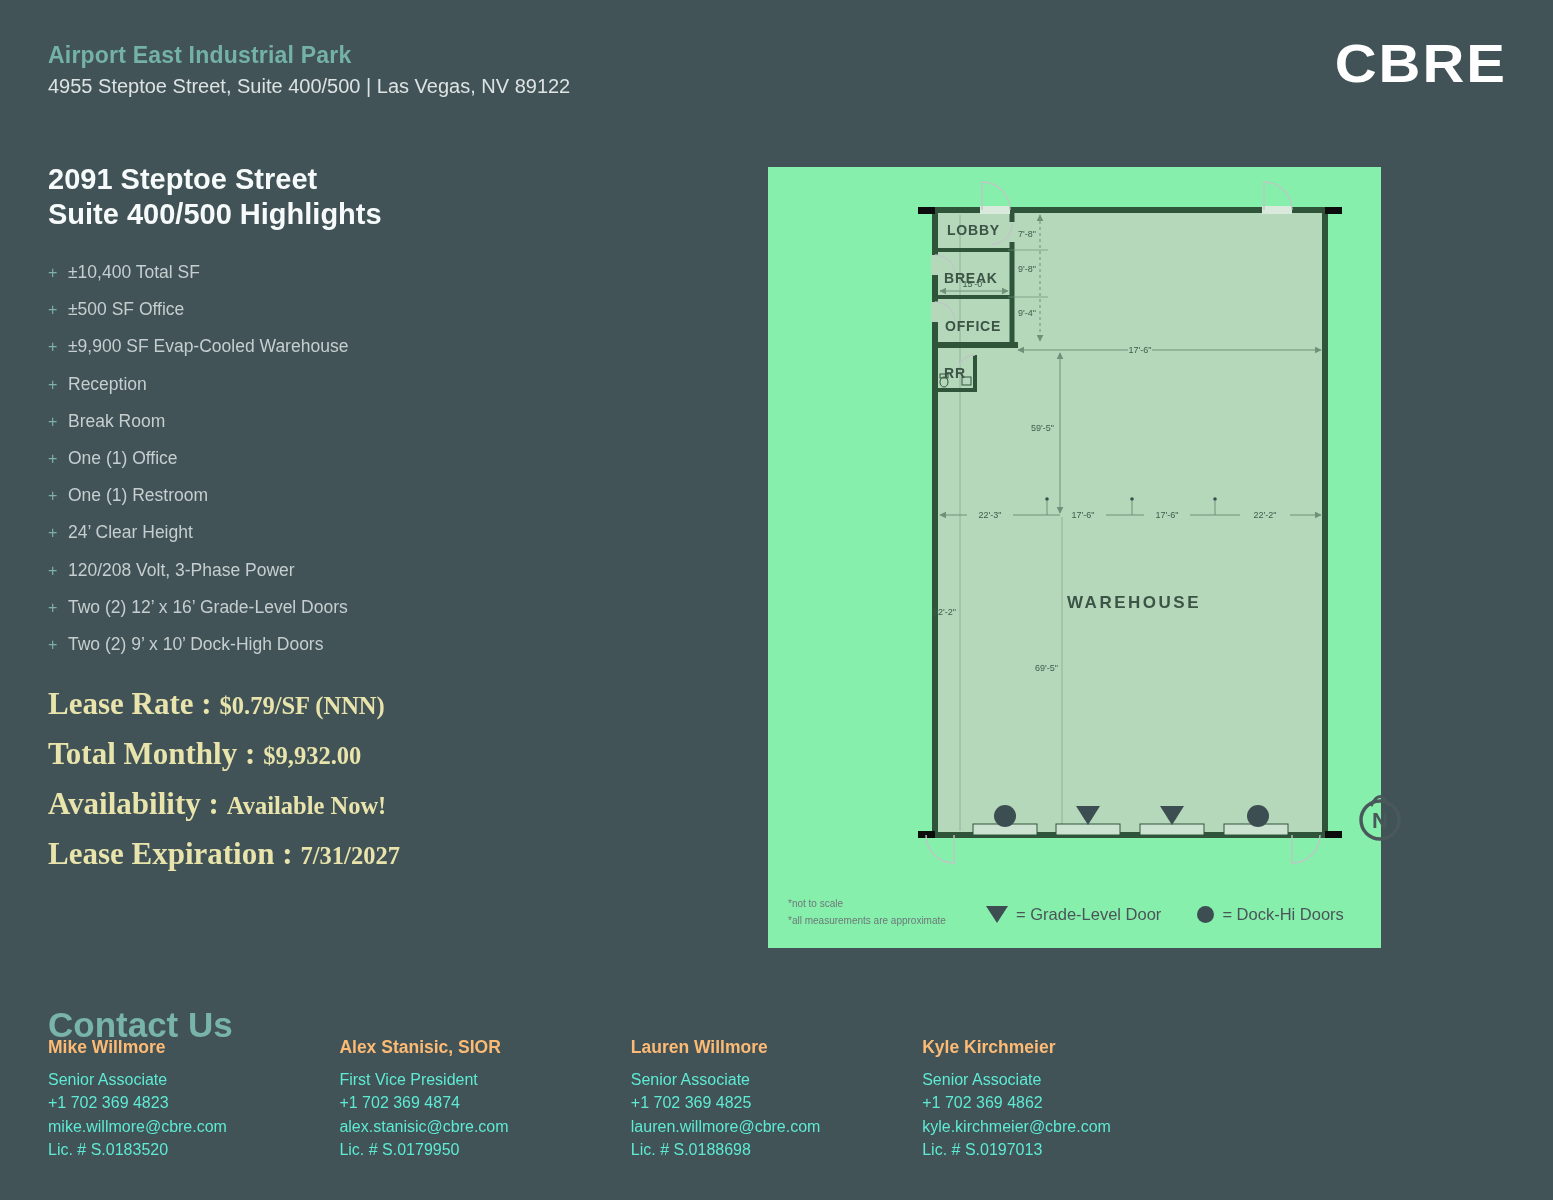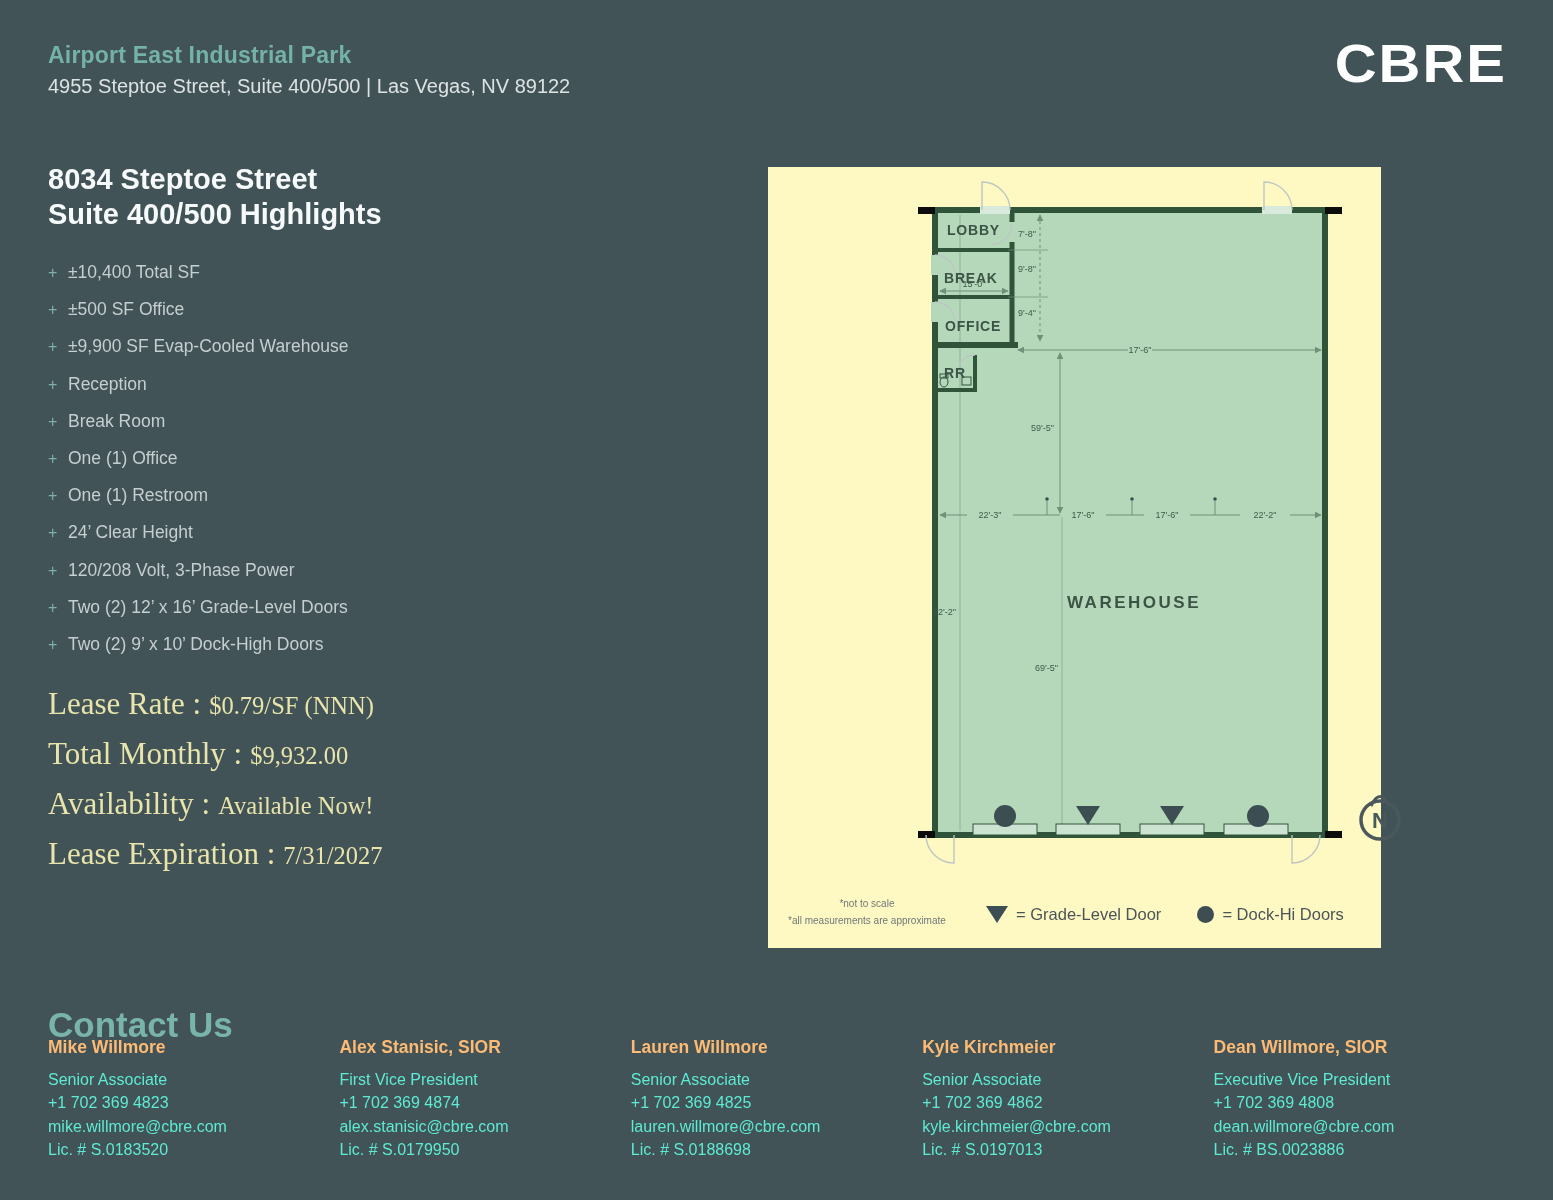--- a/index.html
+++ b/index.html
@@ -12,32 +12,32 @@
   .logo{right:46px;top:32px;font-size:58px;font-weight:bold;color:#ffffff;letter-spacing:2px;transform:scaleY(.92);transform-origin:top right;}
 
   
   .hl-title{left:48px;top:162px;font-size:29px;font-weight:bold;color:#f7fafa;line-height:35px;}
   .bullets{left:48px;top:262px;width:620px;}
   .bullet{display:flex;align-items:baseline;height:37.2px;font-size:17.5px;color:#c6ced0;}
   .bullet .plus{color:#7fb0a7;width:20px;font-size:16px;flex:0 0 20px;}
 
   
   .lease{left:48px;top:686px;}
-  .lease-line{height:50px;color:#e8e4ab;font-family:"Liberation Serif",serif;font-weight:normal;white-space:nowrap;}
+  .lease-line{height:50px;color:#e8e4ab;font-family:"Liberation Serif",serif;font-weight:bold;white-space:nowrap;}
   .lease-line .lbl{font-size:31px;}
   .lease-line .val{font-size:24.5px;margin-left:8px;}
 
   
   .contact-title{left:48px;top:1005px;font-size:35px;font-weight:bold;color:#79b4ab;}
   .contacts{left:48px;top:1036px;width:1457px;display:grid;grid-template-columns:repeat(5,1fr);}
   .person .name{font-size:17.5px;font-weight:bold;color:#fdba74;margin-bottom:8px;}
   .person div{font-size:16px;color:#5eead4;line-height:23.5px;}
 
   
-  .panel{left:768px;top:167px;width:613px;height:781px;background:#fef9c3;text-align:center;}
+  .panel{left:768px;top:167px;width:613px;height:781px;background:#86efac;}
   .panel svg{position:absolute;left:0;top:0;}
   .fp-notes{position:absolute;left:20px;top:728px;font-size:10px;color:#6e787a;line-height:17px;}
   .fp-legend{position:absolute;left:218px;top:738px;display:flex;align-items:center;gap:6px;}
   .fp-legend .item{display:flex;align-items:center;gap:8px;margin-right:30px;}
   .fp-legend .tri{width:0;height:0;border-left:11px solid transparent;border-right:11px solid transparent;border-top:17px solid #3c4e52;}
   .fp-legend .dot{width:17px;height:17px;border-radius:50%;background:#3c4e52;}
   .fp-legend .lab{font-size:16.5px;color:#4b5558;}
 
   svg text{font-family:"Liberation Sans",sans-serif;}
   .room-label{font-size:14px;font-weight:bold;fill:#3c5446;letter-spacing:.8px;}
@@ -45,21 +45,21 @@
   .dim-label{font-size:9px;fill:#3f5c4a;}
 </style>
 </head>
 <body>
 
 <div class="abs park-name">Airport East Industrial Park</div>
 <div class="abs address">4955 Steptoe Street, Suite 400/500  |  Las Vegas, NV 89122</div>
 <div class="abs logo">CBRE</div>
 
 <div class="abs hl-title">
-  <div>8034 Steptoe Street</div>
+  <div>2091 Steptoe Street</div>
   <div>Suite 400/500 Highlights</div>
 </div>
 
 <div class="abs bullets">
   <div class="bullet">
       <span class="plus">+</span>
       <span>±10,400 Total SF</span>
     </div>
   <div class="bullet">
       <span class="plus">+</span>
@@ -132,27 +132,20 @@
     <div>+1 702 369 4825</div>
     <div>lauren.willmore@cbre.com</div>
     <div>Lic. # S.0188698</div>
   </div>
   <div class="person">
     <div class="name">Kyle Kirchmeier</div>
     <div>Senior Associate</div>
     <div>+1 702 369 4862</div>
     <div>kyle.kirchmeier@cbre.com</div>
     <div>Lic. # S.0197013</div>
-  </div>
-  <div class="person">
-    <div class="name">Dean Willmore, SIOR</div>
-    <div>Executive Vice President</div>
-    <div>+1 702 369 4808</div>
-    <div>dean.willmore@cbre.com</div>
-    <div>Lic. # BS.0023886</div>
   </div>
 </div>
 
 <div class="abs panel">
   <svg width="737" height="720" viewBox="0 0 737 720">
     <defs>
       <marker id="dimArrow" viewBox="0 0 10 10" refX="9" refY="5" markerWidth="7" markerHeight="7" orient="auto-start-reverse">
         <path d="M0 0 L10 5 L0 10 z" fill="#6f9178"></path>
       </marker>
     </defs>

